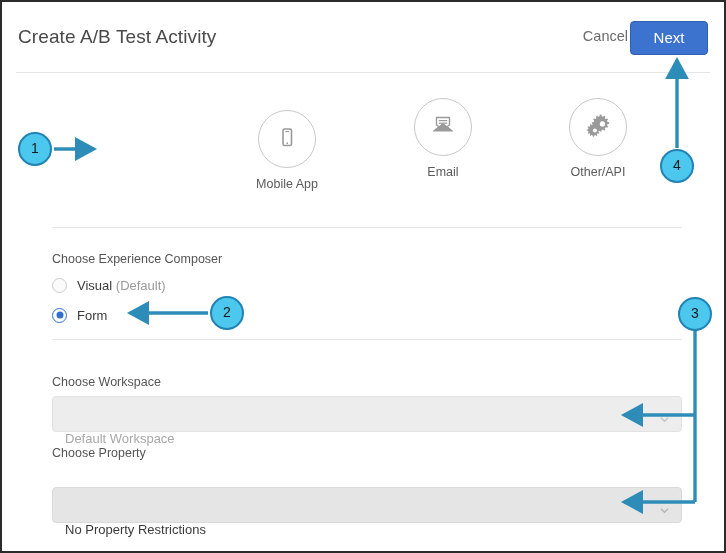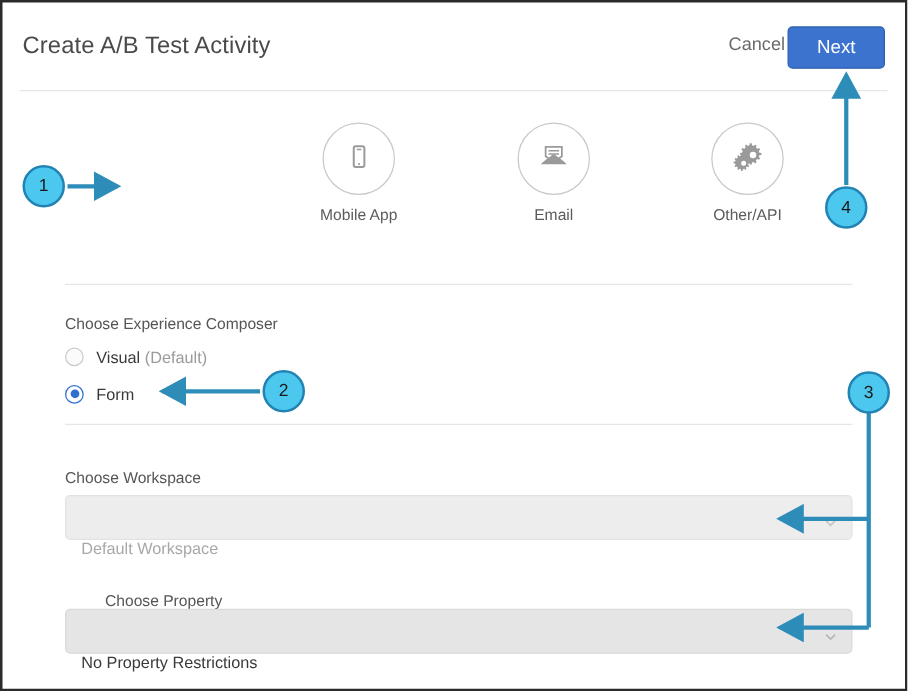--- a/index.html
+++ b/index.html
@@ -111,34 +111,34 @@
     color: #5b5b5b;
     line-height: 15px;
   }
   .channel.selected .label { color: #2f7fd6; }
   .channel .sublabel {
     font-size: 12.5px;
     color: #5b5b5b;
     line-height: 15px;
   }
   .ch-web    { left: 64px;  top: 0; }
-  .ch-mobile { left: 220px; top: 0; }
+  .ch-mobile { left: 220px; top: 12px; }
   .ch-email  { left: 376px; top: 0; }
   .ch-other  { left: 531px; top: 0; }
 
   
   .section-label {
     position: absolute;
     font-size: 12.5px;
     color: #555555;
     white-space: nowrap;
   }
   .lbl-composer  { left: 50px; top: 250px; }
   .lbl-workspace { left: 50px; top: 373px; }
-  .lbl-property  { left: 50px; top: 472px; margin-left: 32px; }
+  .lbl-property  { left: 50px; top: 444px; }
 
   .radio-row {
     position: absolute;
     left: 50px;
     height: 22px;
     display: flex;
     align-items: center;
     cursor: pointer;
   }
   .radio-visual { top: 272px; }

